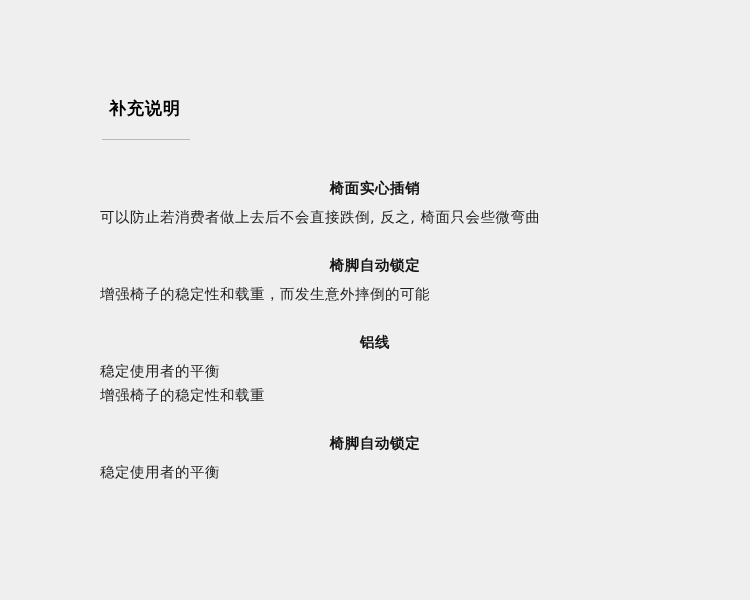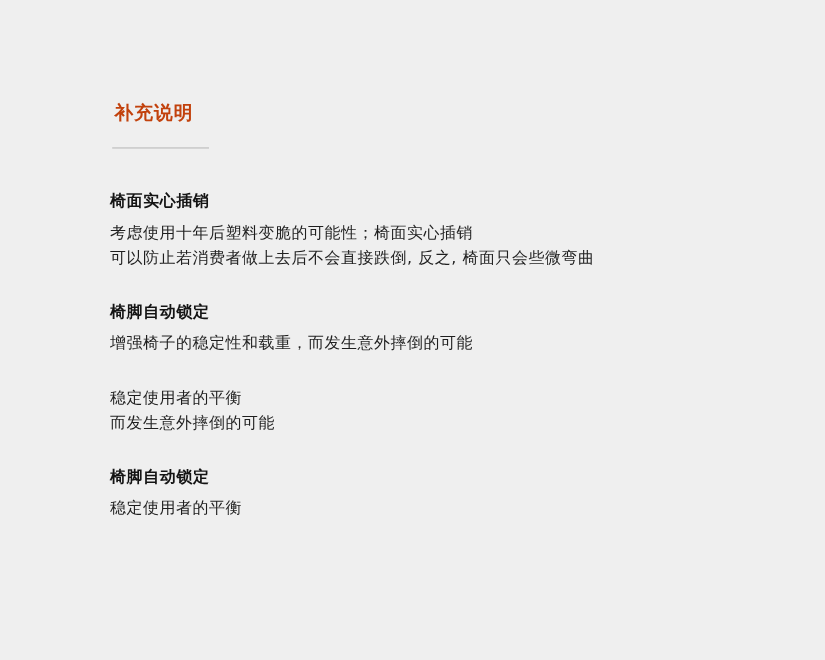--- a/index.html
+++ b/index.html
@@ -18,22 +18,22 @@
     position: relative;
     width: 750px;
     height: 600px;
     box-sizing: border-box;
     padding: 88px 100px 0 100px;
   }
   .doc-title {
     font-size: 17px;
     font-weight: bold;
     letter-spacing: 1px;
-    color: #c2410c;
-    margin: 4px;
+    color: #000000;
+    margin: 9px;
     line-height: 1.4;
   }
   .title-rule {
     width: 88px;
     height: 0;
     border-top: 1px solid #b9b9b9;
     margin: 18px 0 0 2px;
   }
   .sections {
     margin-top: 38px;
@@ -44,20 +44,21 @@
   .section:last-child {
     margin-bottom: 8px;
   }
   .section-heading {
     font-size: 14.5px;
     font-weight: bold;
     color: #141414;
     letter-spacing: 0.6px;
     line-height: 1.5;
     margin: 0 0 6px 0;
+    text-align: center;
   }
   .section-line {
     font-size: 14.5px;
     font-weight: normal;
     color: #1f1f1f;
     letter-spacing: 0.5px;
     line-height: 1.62;
     margin: 0;
     white-space: nowrap;
   }
@@ -67,32 +68,32 @@
 
 <div class="page">
 
   <h1 class="doc-title">补充说明</h1>
   <div class="title-rule"></div>
 
   <div class="sections">
 
     <div class="section">
       <p class="section-heading">椅面实心插销</p>
-      <p class="section-line">考虑使用十年后塑料变脆的可能性；椅面实心插销</p>
       <p class="section-line">可以防止若消费者做上去后不会直接跌倒, 反之, 椅面只会些微弯曲</p>
     </div>
 
     <div class="section">
       <p class="section-heading">椅脚自动锁定</p>
       <p class="section-line">增强椅子的稳定性和载重，而发生意外摔倒的可能</p>
     </div>
 
     <div class="section">
+      <p class="section-heading">铝线</p>
       <p class="section-line">稳定使用者的平衡</p>
-      <p class="section-line">而发生意外摔倒的可能</p>
+      <p class="section-line">增强椅子的稳定性和载重</p>
     </div>
 
     <div class="section">
       <p class="section-heading">椅脚自动锁定</p>
       <p class="section-line">稳定使用者的平衡</p>
     </div>
 
   </div>
 </div>
 

